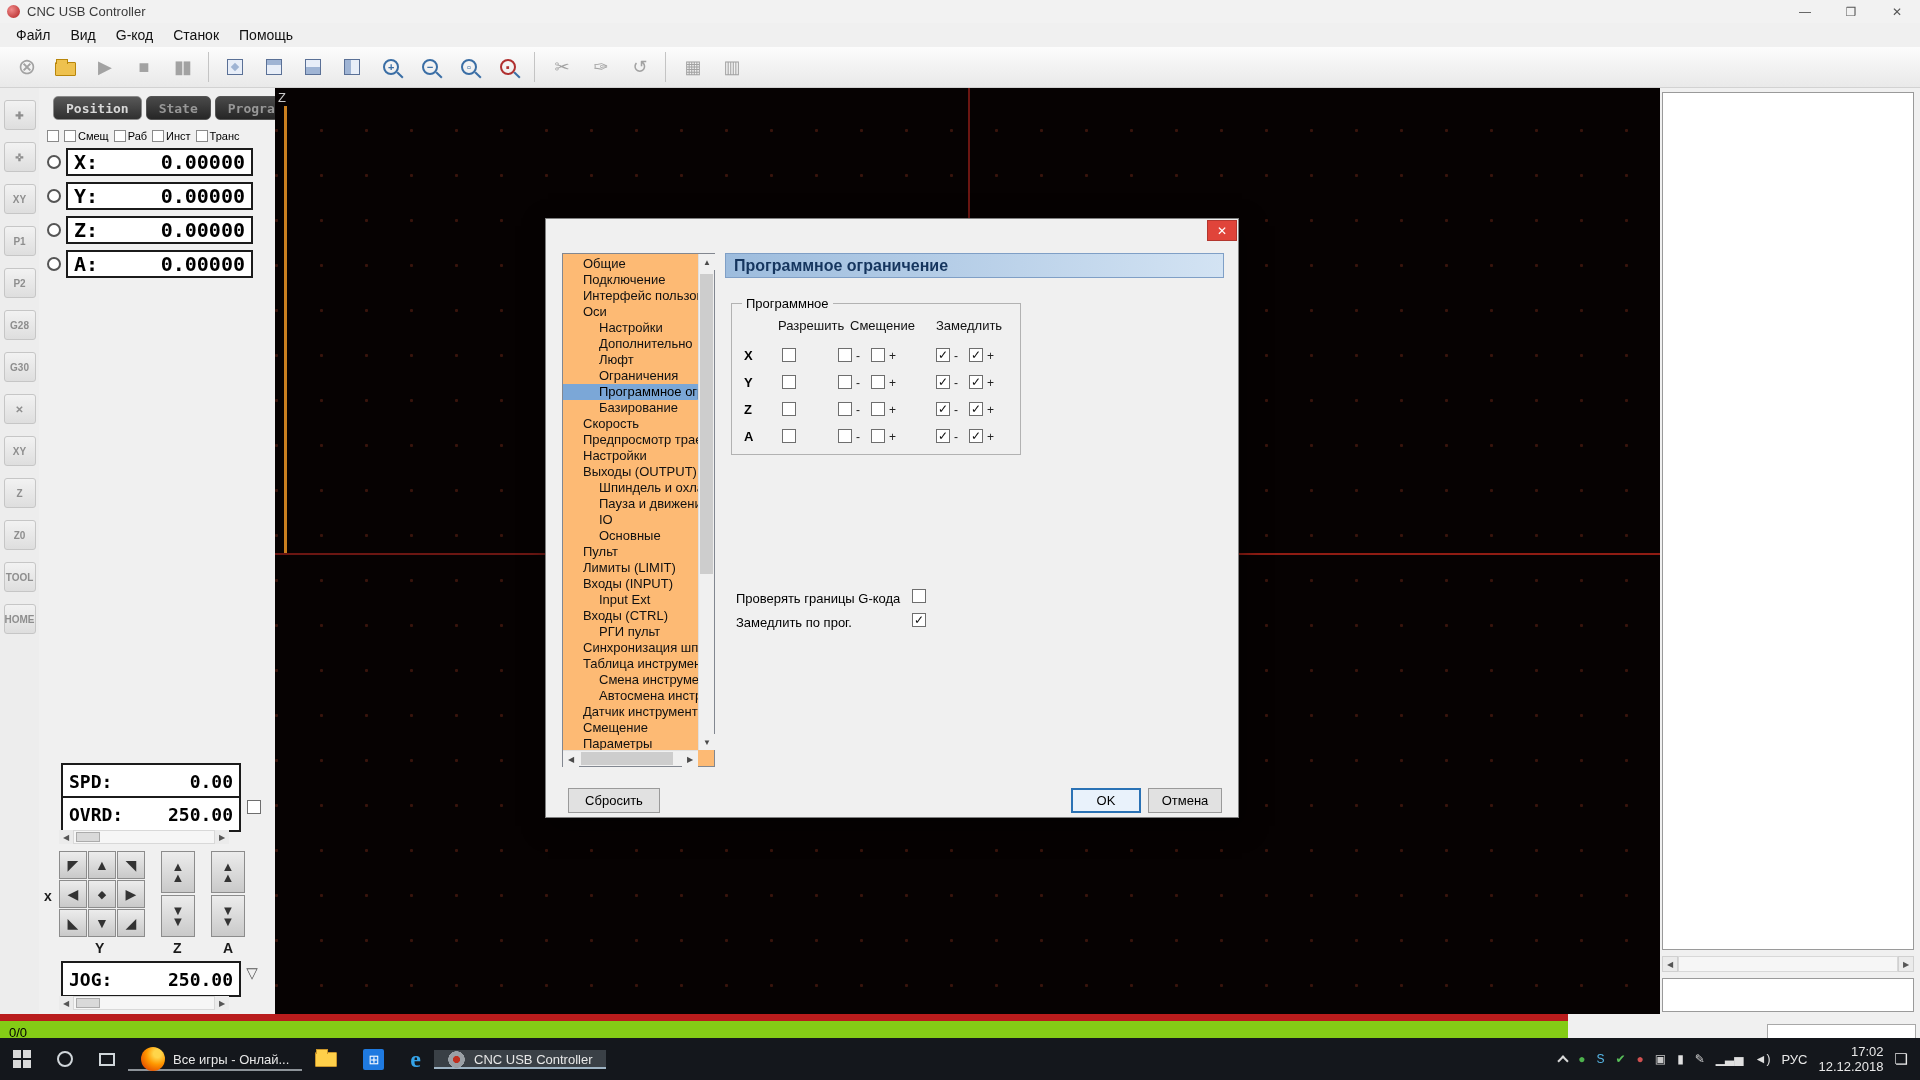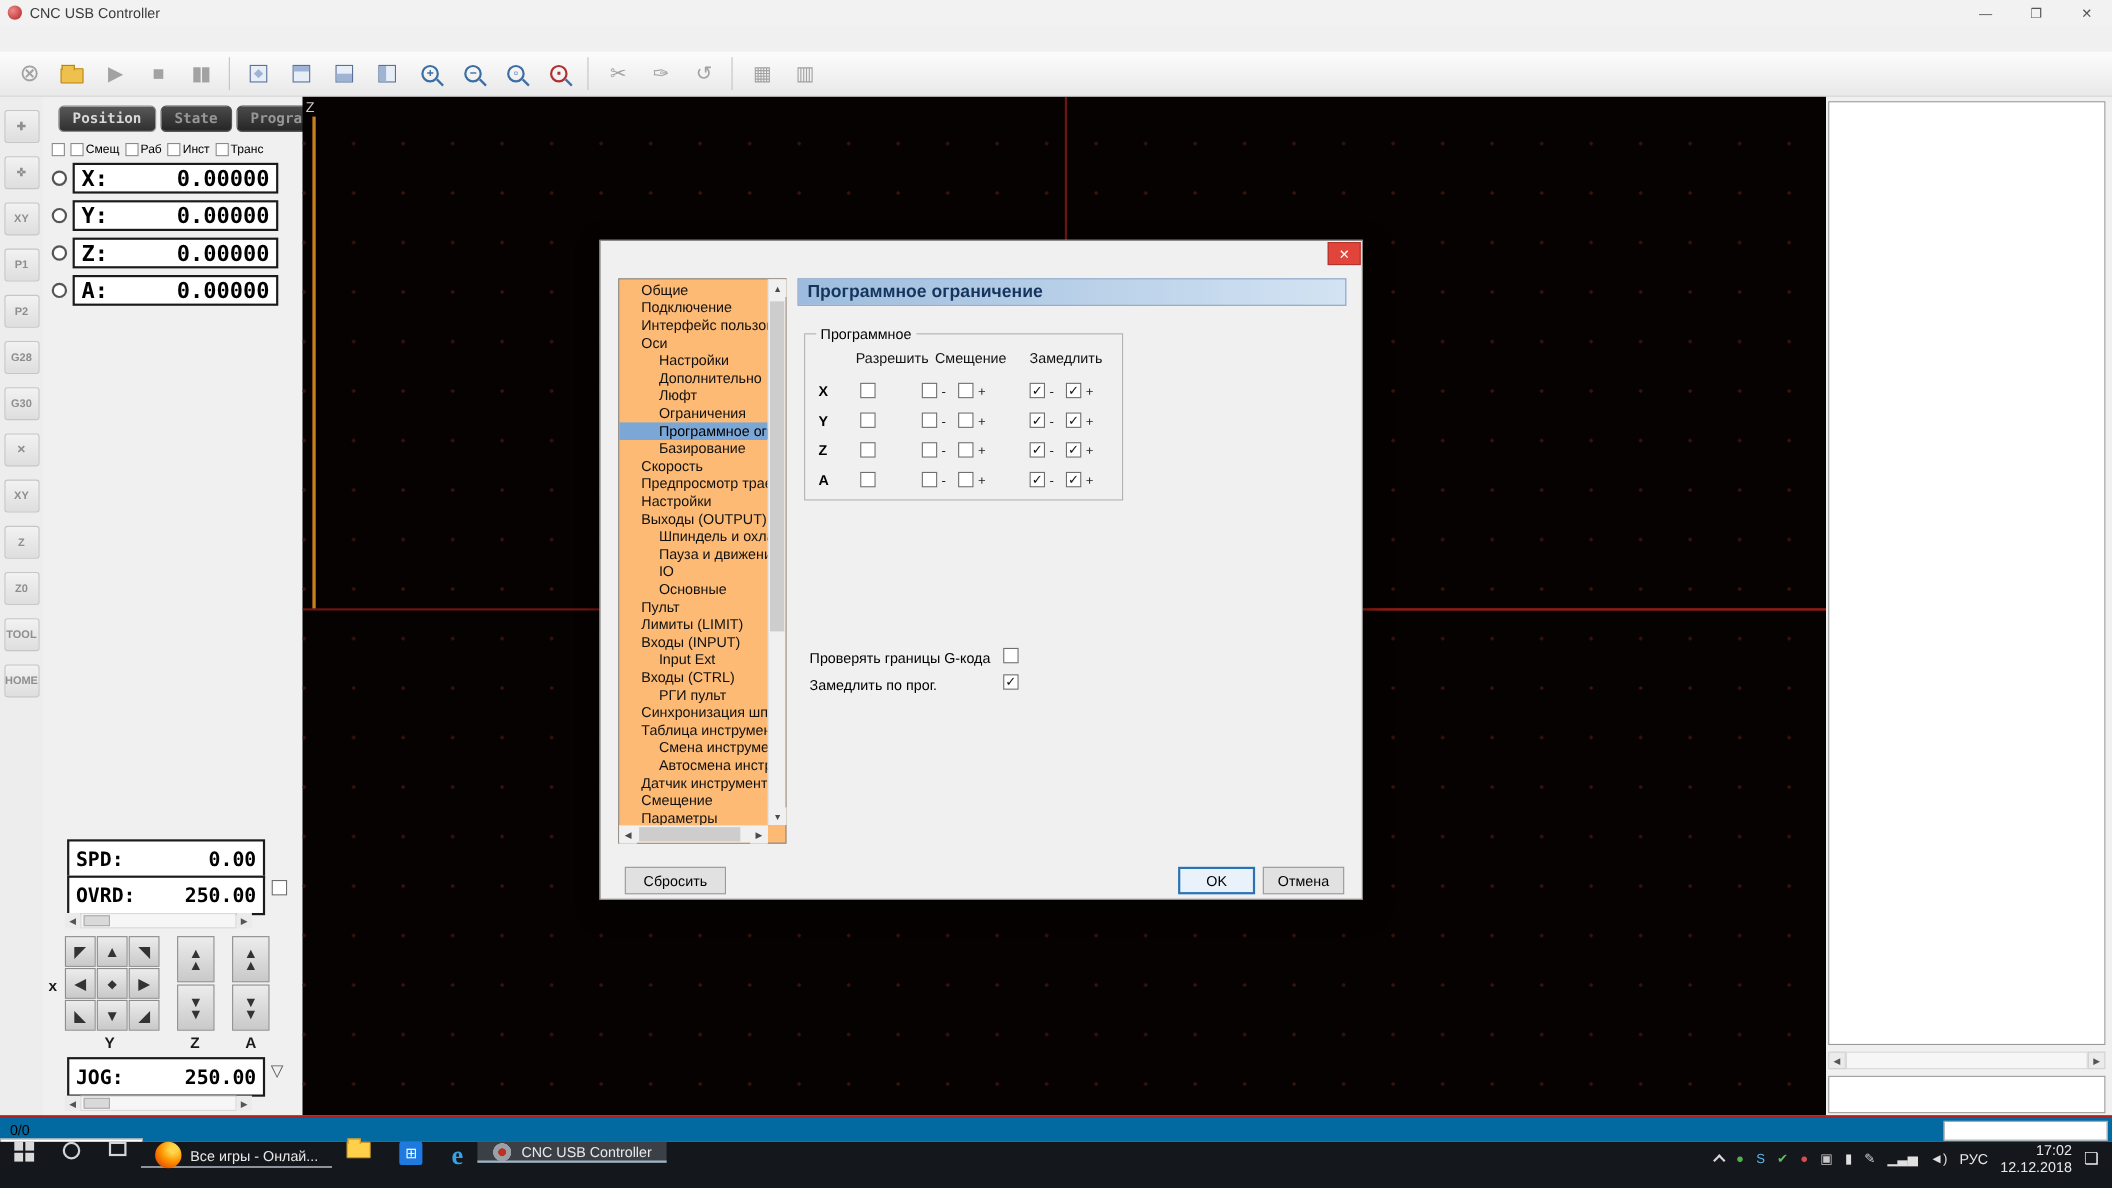--- a/index.html
+++ b/index.html
@@ -79,27 +79,27 @@
 
 
 #right-panel{position:absolute;left:1660px;top:88px;width:260px;height:926px;background:#f0f0f0}
 .listbox{position:absolute;left:2px;top:4px;width:252px;height:858px;background:#fff;border:1px solid #9a9a9a}
 #rscroll{position:absolute;left:2px;top:868px;width:252px;height:16px;display:flex}
 .rs-btn{width:16px;background:#ebebeb;border:1px solid #d0d0d0;color:#555;font-size:8px;display:flex;align-items:center;justify-content:center}
 .rs-track{flex:1;background:#f6f6f6;border:1px solid #d8d8d8}
 #rbox2{position:absolute;left:2px;top:890px;width:252px;height:34px;background:#fff;border:1px solid #9a9a9a}
 
 
-#statusbar{position:absolute;left:0;top:1014px;width:1920px;height:24px;background:#0369a1;border-top:2px solid #b91c1c}
+#statusbar{position:absolute;left:0;top:1014px;width:1568px;height:24px;background:#84cc16;border-top:7px solid #b91c1c}
 #status-counter{position:absolute;left:9px;top:4px;font-size:13px}
 #status-rbox{position:absolute;left:1767px;top:3px;width:149px;height:18px;background:#fff;border:1px solid #a8a8a8}
 #status-progress{position:absolute;left:0;top:19px;width:130px;height:12px;background:#fff;border:1px solid #a8a8a8}
 
 
-#taskbar{position:absolute;left:0;top:1038px;width:1920px;height:42px;background:var(--taskbar_bg);display:flex;align-items:flex-start;color:#e8e8e8}
+#taskbar{position:absolute;left:0;top:1038px;width:1920px;height:42px;background:var(--taskbar_bg);display:flex;align-items:center;color:#e8e8e8}
 .tsk{display:flex;align-items:center;justify-content:center;padding:0 13px;gap:8px;flex:none}
 .tsk.app{font-size:13px}
 .tsk.running{box-shadow:inset 0 -2px 0 #8d9399}
 .tsk.active{background:#3a4046;box-shadow:inset 0 -2px 0 #9fb4c4}
 .winlogo{display:grid;grid-template-columns:8px 8px;grid-template-rows:8px 8px;gap:2px}
 .winlogo i{background:#d9d9d9}
 .search-circle{width:16px;height:16px;border:2px solid #d0d6da;border-radius:50%}
 .taskview{width:16px;height:13px;border:2px solid #d0d6da}
 .ffx{width:24px;height:24px;border-radius:50%;background:radial-gradient(circle at 68% 28%,#ffd54a 0 16%,#ff9800 45%,#e65100 80%)}
 .fold2{width:22px;height:15px;background:#ffd04a;border:1px solid #c8942a;border-radius:1px;position:relative}
@@ -154,20 +154,27 @@
   <div id="titlebar">
     <span id="app-icon"></span>
     <span id="title-text">CNC USB Controller</span>
     <div id="win-controls">
       <span class="win-btn">—</span>
       <span class="win-btn">❐</span>
       <span class="win-btn">✕</span>
     </div>
   </div>
 
+  <div id="menubar">
+    <span class="menu-item">Файл</span>
+    <span class="menu-item">Вид</span>
+    <span class="menu-item">G-код</span>
+    <span class="menu-item">Станок</span>
+    <span class="menu-item">Помощь</span>
+  </div>
 
   <div id="toolbar">
     <span class="tb-btn g-dis g-big">⊗</span>
     <span class="tb-btn">
         <i class="folder"></i>
       </span>
     <span class="tb-btn g-dis">▶</span>
     <span class="tb-btn g-dis">■</span>
     <span class="tb-btn g-dis">▮▮</span>
     <span class="tb-sep"></span>

